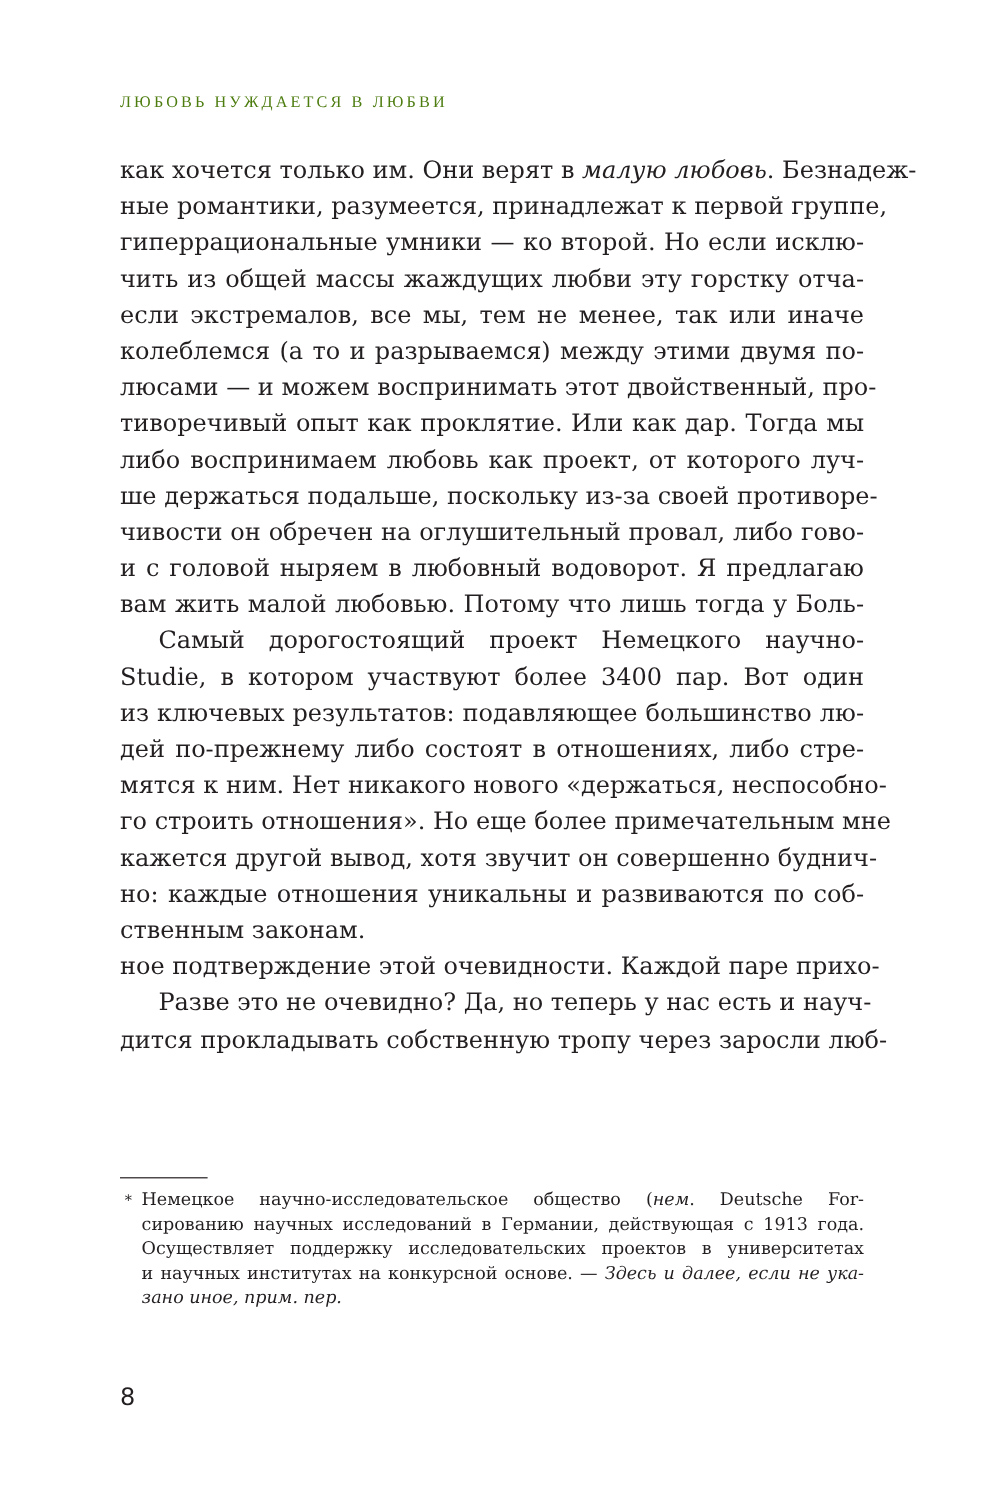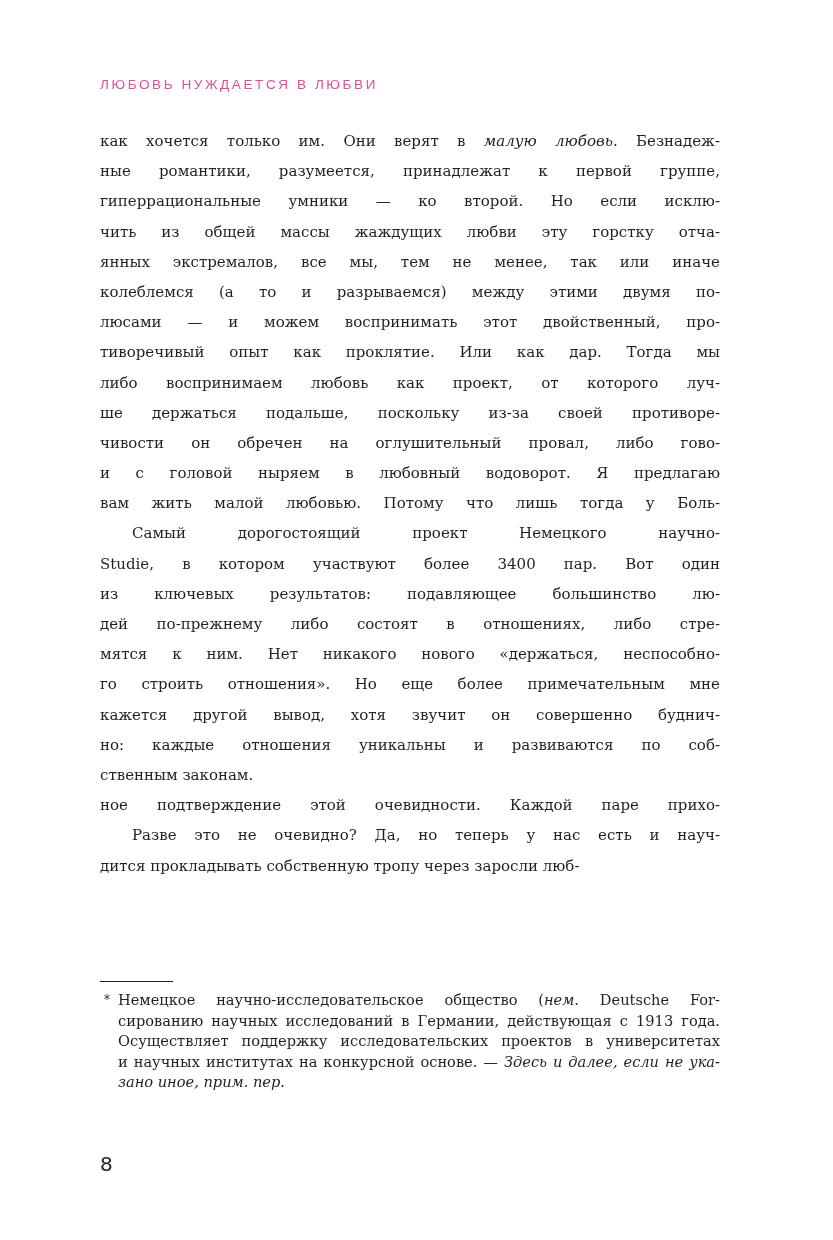--- a/index.html
+++ b/index.html
@@ -1,24 +1,24 @@
 <!DOCTYPE html>
 <html><head>
   <meta charset="utf-8">
   <style>
     html, body { margin: 0; padding: 0; background: #ffffff; }
     body { width: 833px; height: 1240px; position: relative; overflow: hidden; color: #231f20; }
     .running-head {
       position: absolute; left: 100px; top: 77px;
-      font-family: Liberation Sans, sans-serif; font-size: 13.5px;
-      letter-spacing: 2.6px; color: #ec4899;
+      font-family: Liberation Serif, serif; font-size: 13.5px;
+      letter-spacing: 2.6px; color: #4d7c0f;
     }
     .body-text {
       position: absolute; left: 100px; top: 126px; width: 620px;
-      font-family: "DejaVu Serif", serif; font-size: 15px;
+      font-family: "DejaVu Serif", serif; font-size: 20px;
       line-height: 30.2px; color: #231f20;
     }
     .line { display: block; white-space: nowrap; text-align: justify; text-align-last: justify; height: 30.2px; }
     .line.last { text-align-last: left; }
     .indent { padding-left: 32px; }
     em { font-style: italic; }
     .footnote-rule {
       position: absolute; left: 100px; top: 981px; width: 73px; height: 1px; background: #231f20;
     }
     .footnote {
@@ -37,21 +37,21 @@
 <body>
 
 <div class="running-head">ЛЮБОВЬ НУЖДАЕТСЯ В ЛЮБВИ</div>
 
 <div class="body-text" id="body-text">
     <div>
       <span class="line"><span>как хочется только им. Они верят в </span><em>малую любовь</em><span>. Безнадеж-</span></span>
       <span class="line"><span>ные романтики, разумеется, принадлежат к первой группе,</span></span>
       <span class="line"><span>гиперрациональные умники — ко второй. Но если исклю-</span></span>
       <span class="line"><span>чить из общей массы жаждущих любви эту горстку отча-</span></span>
-      <span class="line"><span>янных экстремалов, все мы, тем не менее, так или иначе</span></span>
+      <span class="line"><span>если экстремалов, все мы, тем не менее, так или иначе</span></span>
       <span class="line"><span>колеблемся (а то и разрываемся) между этими двумя по-</span></span>
       <span class="line"><span>люсами — и можем воспринимать этот двойственный, про-</span></span>
       <span class="line"><span>тиворечивый опыт как проклятие. Или как дар. Тогда мы</span></span>
       <span class="line"><span>либо воспринимаем любовь как проект, от которого луч-</span></span>
       <span class="line"><span>ше держаться подальше, поскольку из-за своей противоре-</span></span>
       <span class="line"><span>чивости он обречен на оглушительный провал, либо гово-</span></span>
       <span class="line"><span>и с головой ныряем в любовный водоворот. Я предлагаю</span></span>
       <span class="line"><span>вам жить малой любовью. Потому что лишь тогда у Боль-</span></span>
     </div>
     <div>

